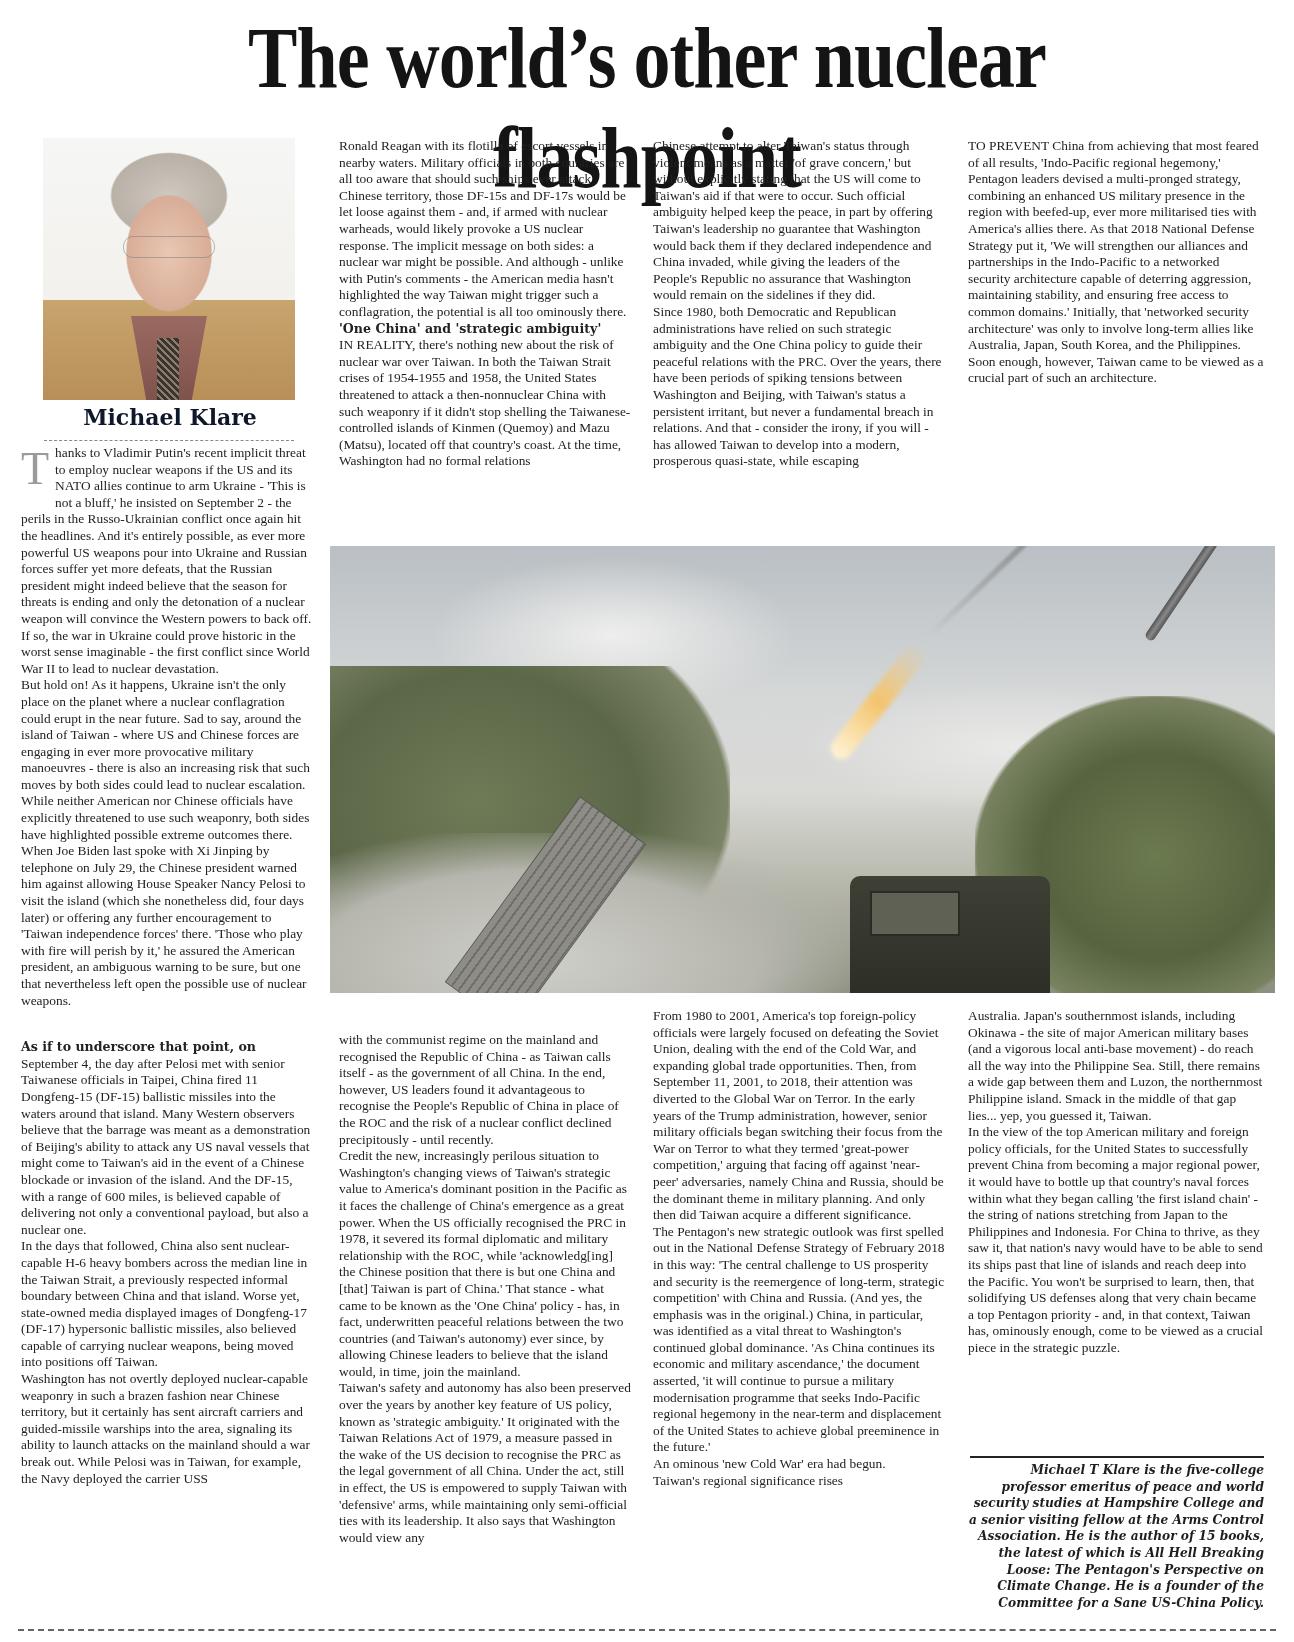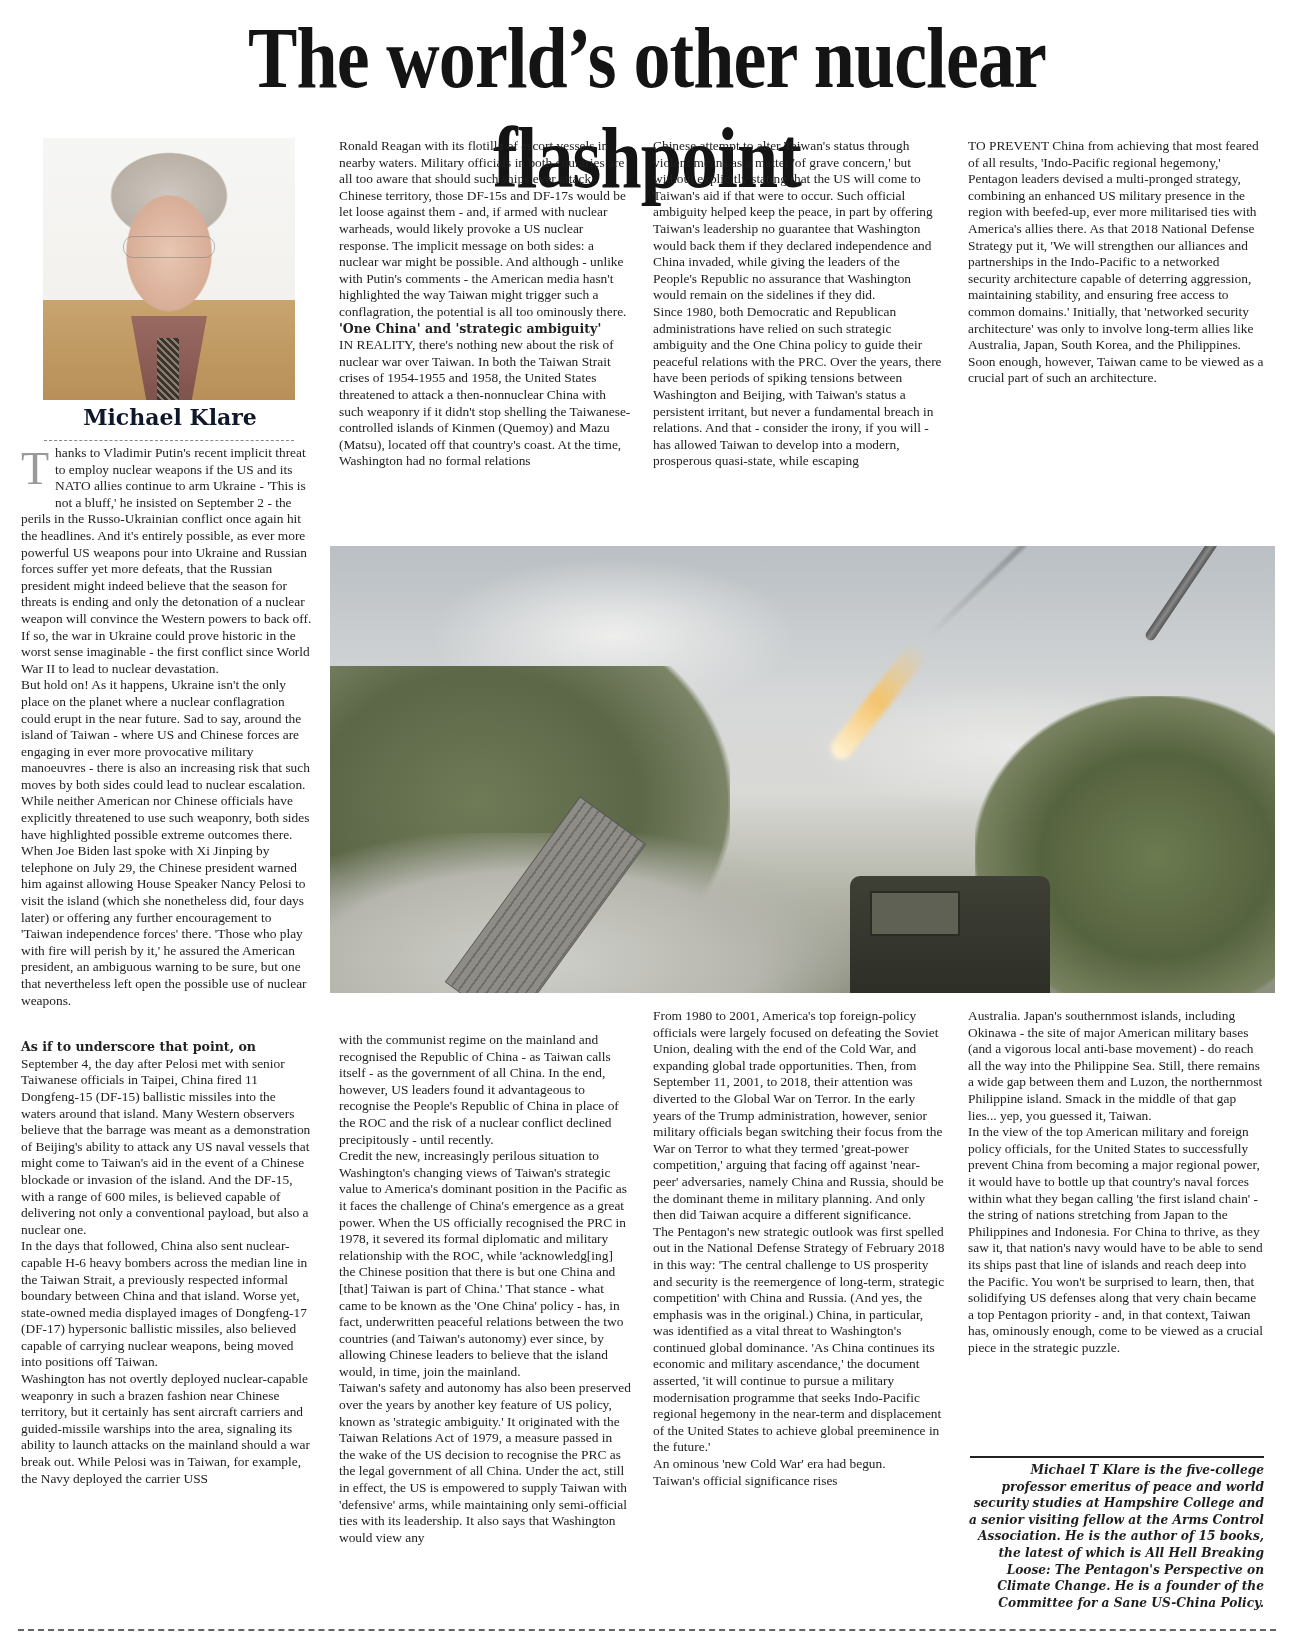--- a/index.html
+++ b/index.html
@@ -188,21 +188,21 @@
 
 <div class="col col-l2">
   <p>with the communist regime on the mainland and recognised the Republic of China - as Taiwan calls itself - as the government of all China. In the end, however, US leaders found it advantageous to recognise the People's Republic of China in place of the ROC and the risk of a nuclear conflict declined precipitously - until recently.</p>
   <p>Credit the new, increasingly perilous situation to Washington's changing views of Taiwan's strategic value to America's dominant position in the Pacific as it faces the challenge of China's emergence as a great power. When the US officially recognised the PRC in 1978, it severed its formal diplomatic and military relationship with the ROC, while 'acknowledg[ing] the Chinese position that there is but one China and [that] Taiwan is part of China.' That stance - what came to be known as the 'One China' policy - has, in fact, underwritten peaceful relations between the two countries (and Taiwan's autonomy) ever since, by allowing Chinese leaders to believe that the island would, in time, join the mainland.</p>
   <p>Taiwan's safety and autonomy has also been preserved over the years by another key feature of US policy, known as 'strategic ambiguity.' It originated with the Taiwan Relations Act of 1979, a measure passed in the wake of the US decision to recognise the PRC as the legal government of all China. Under the act, still in effect, the US is empowered to supply Taiwan with 'defensive' arms, while maintaining only semi-official ties with its leadership. It also says that Washington would view any</p>
 </div>
 <div class="col col-l3">
   <p>From 1980 to 2001, America's top foreign-policy officials were largely focused on defeating the Soviet Union, dealing with the end of the Cold War, and expanding global trade opportunities. Then, from September 11, 2001, to 2018, their attention was diverted to the Global War on Terror. In the early years of the Trump administration, however, senior military officials began switching their focus from the War on Terror to what they termed 'great-power competition,' arguing that facing off against 'near-peer' adversaries, namely China and Russia, should be the dominant theme in military planning. And only then did Taiwan acquire a different significance.</p>
   <p>The Pentagon's new strategic outlook was first spelled out in the National Defense Strategy of February 2018 in this way: 'The central challenge to US prosperity and security is the reemergence of long-term, strategic competition' with China and Russia. (And yes, the emphasis was in the original.) China, in particular, was identified as a vital threat to Washington's continued global dominance. 'As China continues its economic and military ascendance,' the document asserted, 'it will continue to pursue a military modernisation programme that seeks Indo-Pacific regional hegemony in the near-term and displacement of the United States to achieve global preeminence in the future.'</p>
   <p>An ominous 'new Cold War' era had begun.</p>
-  <p>Taiwan's official significance rises</p>
+  <p>Taiwan's regional significance rises</p>
 </div>
 <div class="col col-l4">
   <p>Australia. Japan's southernmost islands, including Okinawa - the site of major American military bases (and a vigorous local anti-base movement) - do reach all the way into the Philippine Sea. Still, there remains a wide gap between them and Luzon, the northernmost Philippine island. Smack in the middle of that gap lies... yep, you guessed it, Taiwan.</p>
   <p>In the view of the top American military and foreign policy officials, for the United States to successfully prevent China from becoming a major regional power, it would have to bottle up that country's naval forces within what they began calling 'the first island chain' - the string of nations stretching from Japan to the Philippines and Indonesia. For China to thrive, as they saw it, that nation's navy would have to be able to send its ships past that line of islands and reach deep into the Pacific. You won't be surprised to learn, then, that solidifying US defenses along that very chain became a top Pentagon priority - and, in that context, Taiwan has, ominously enough, come to be viewed as a crucial piece in the strategic puzzle.</p>
 </div>
 
 <div class="bio-rule"></div>
 <div class="bio">Michael T Klare is the five-college professor emeritus of peace and world security studies at Hampshire College and a senior visiting fellow at the Arms Control Association. He is the author of 15 books, the latest of which is All Hell Breaking Loose: The Pentagon's Perspective on Climate Change. He is a founder of the Committee for a Sane US-China Policy.</div>
 
 <div class="bottom-rule"></div>

